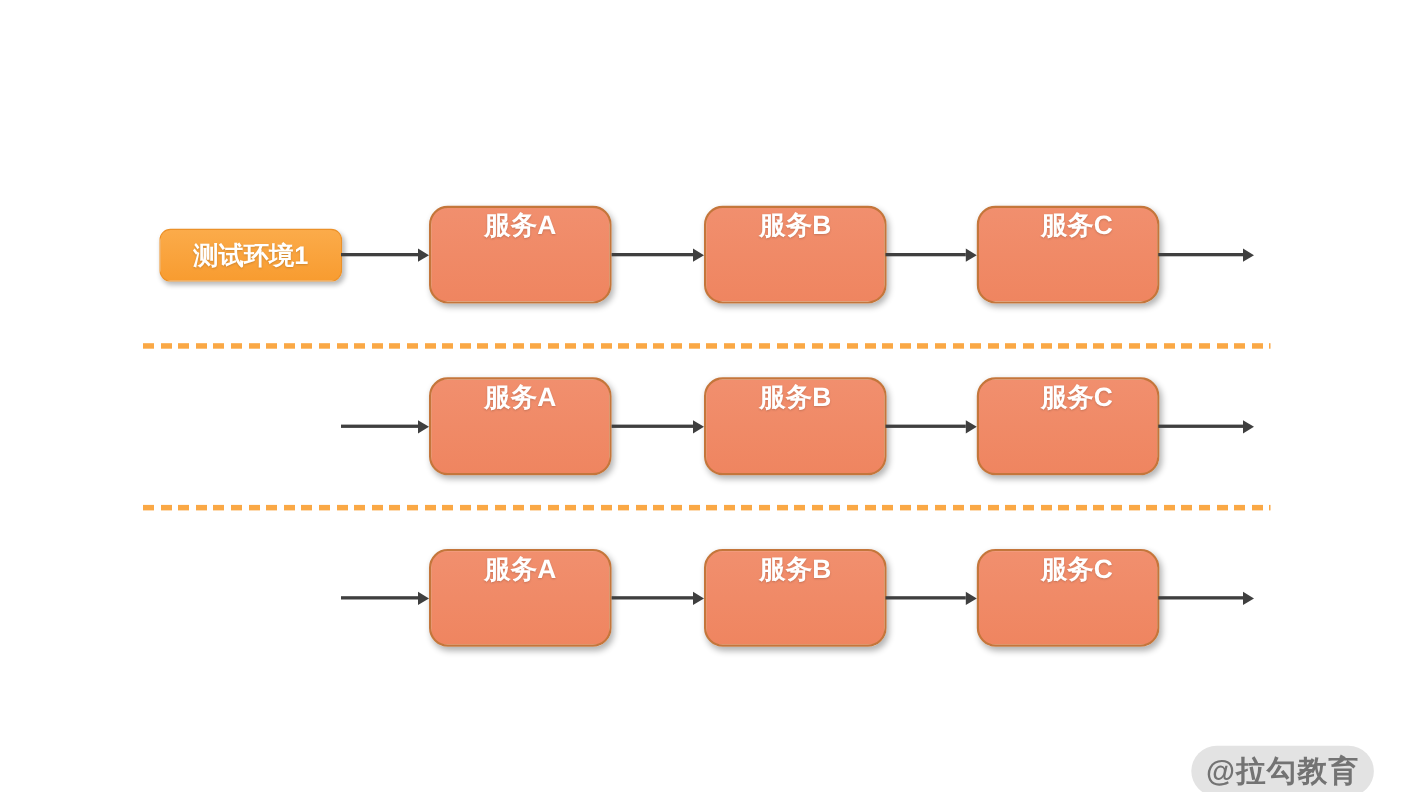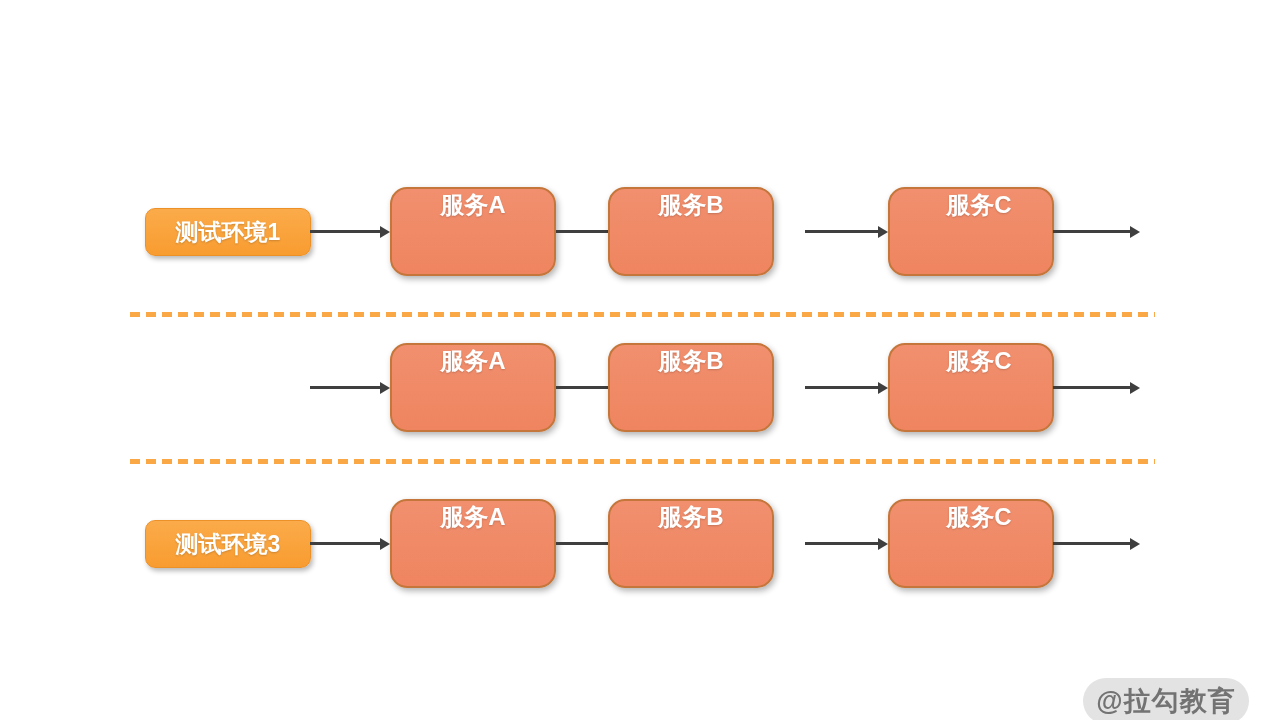--- a/index.html
+++ b/index.html
@@ -56,21 +56,21 @@
     border-radius: 17px;
     box-shadow: 2px 3px 6px rgba(0,0,0,0.30);
     display: flex;
     justify-content: center;
     color: #ffffff;
     font-size: 24px;
     font-weight: bold;
     text-shadow: 0 1px 2px rgba(0,0,0,0.18);
   }
   .svc-a { left: 390px; }
-  .svc-b { left: 608px; }
+  .svc-b { left: 640px; }
   .svc-c { left: 888px; padding-left: 16px; }
 
   .arrow {
     position: absolute;
     top: 43px;
     height: 3px;
     background: #3F3F3F;
   }
   .arrow::after {
     content: '';
@@ -156,23 +156,20 @@
     <div class="arrow arrow-3"></div>
     <div class="svc-box svc-c">
       <span>服务C</span>
     </div>
     <div class="arrow arrow-4"></div>
   </div>
 
   <div class="divider divider-2"></div>
 
   <div class="flow-row row-3">
-    <div class="env-box">
-      <span>测试环境3</span>
-    </div>
     <div class="arrow arrow-1"></div>
     <div class="svc-box svc-a">
       <span>服务A</span>
     </div>
     <div class="arrow arrow-2"></div>
     <div class="svc-box svc-b">
       <span>服务B</span>
     </div>
     <div class="arrow arrow-3"></div>
     <div class="svc-box svc-c">

